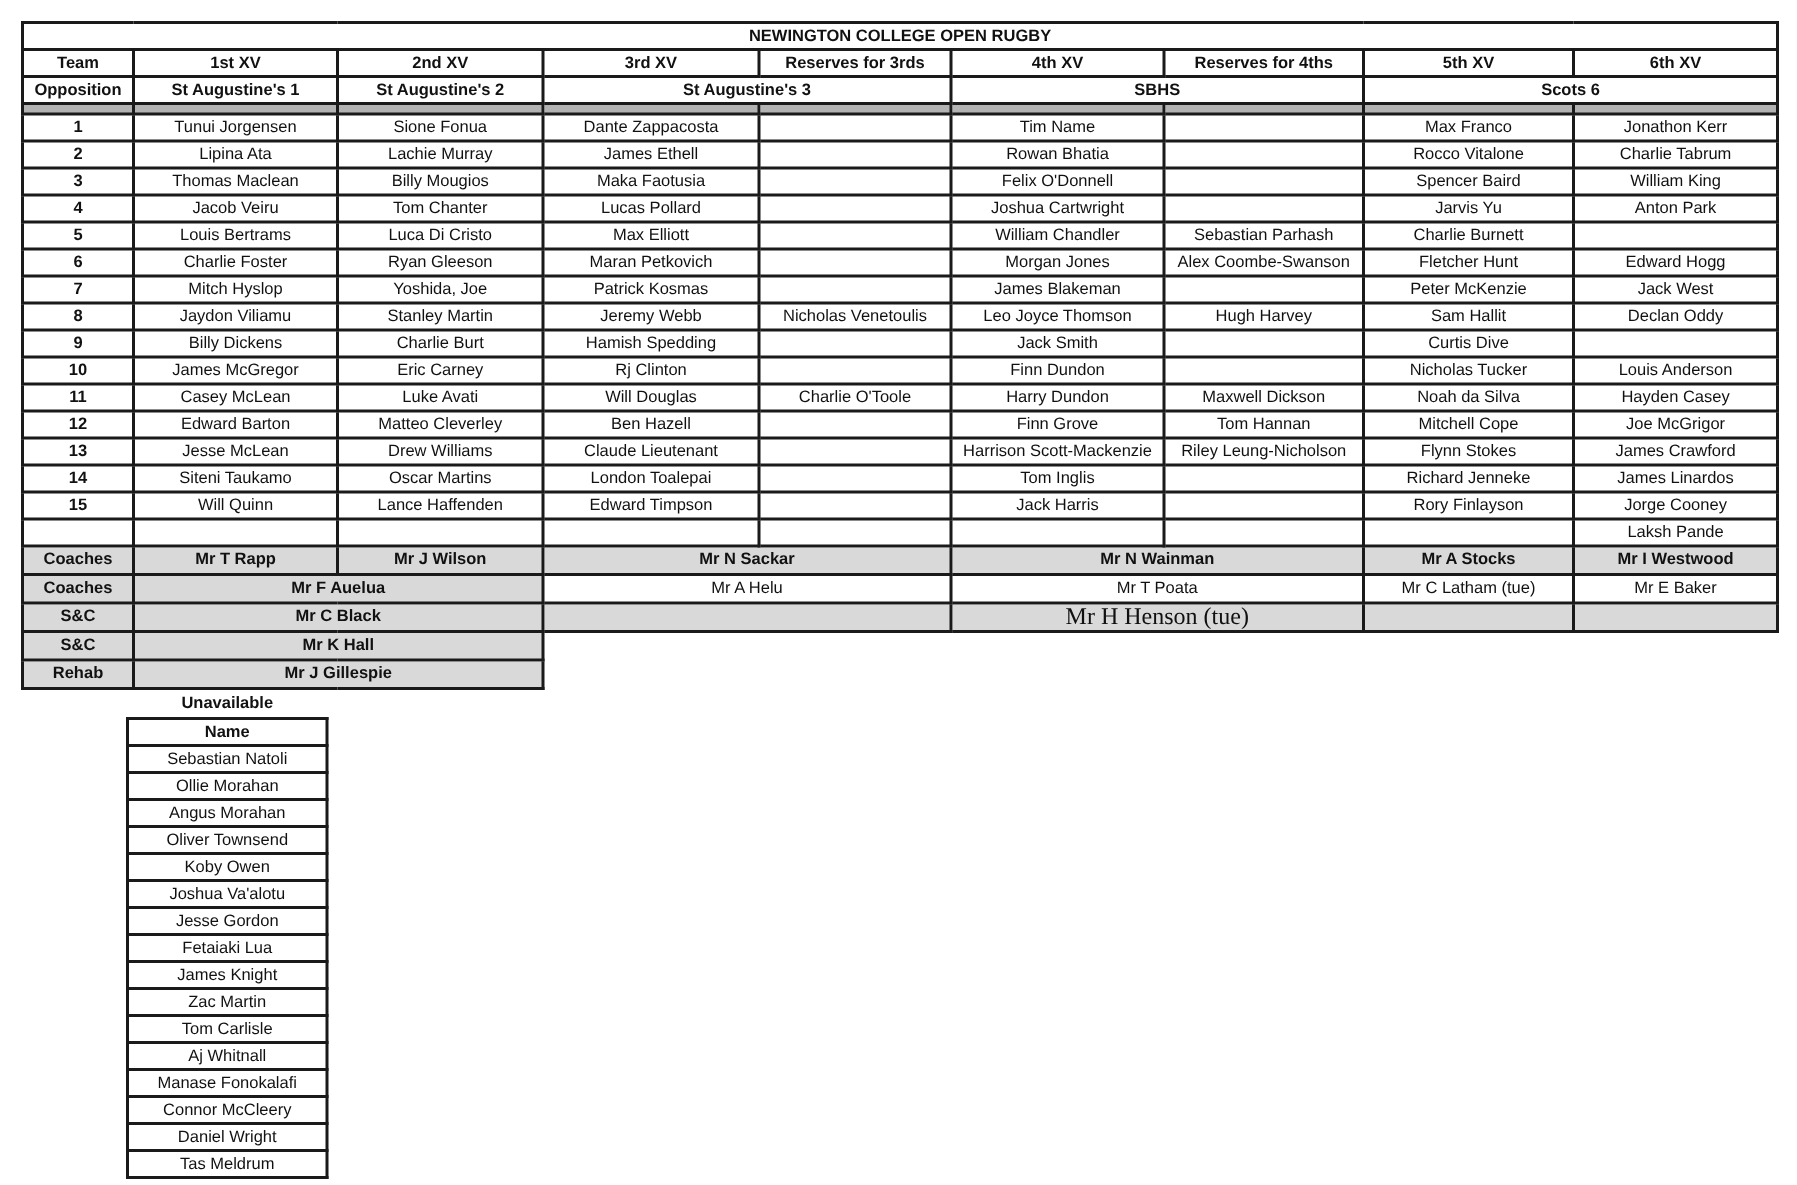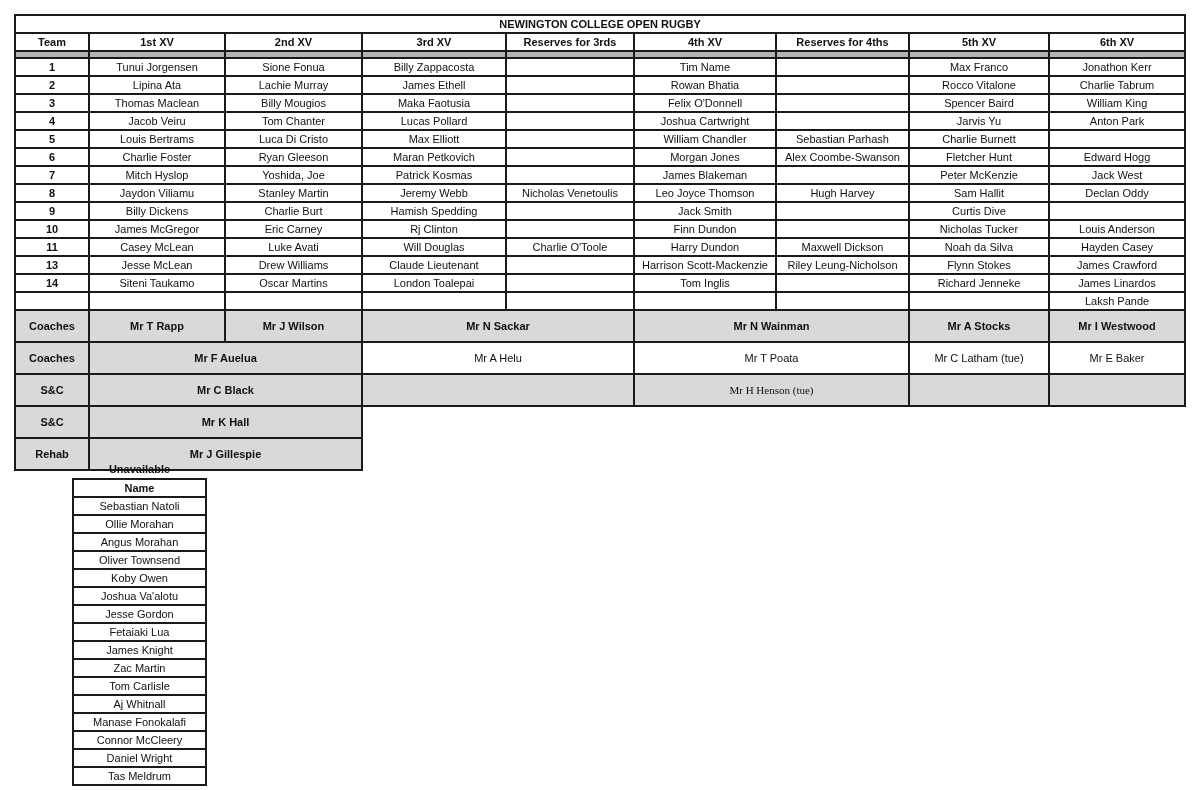--- a/index.html
+++ b/index.html
@@ -11,29 +11,29 @@
   html,body{margin:0;padding:0;background:var(--page);}
   body{font-family:"Liberation Sans",sans-serif;color:#111;}
   .sheet{position:relative;width:1198px;height:790px;background:var(--page);overflow:hidden;}
 
   table{border-collapse:collapse;table-layout:fixed;}
   td{border:2px solid var(--border);font-size:11px;line-height:1;text-align:center;
      vertical-align:middle;padding:0 2px;overflow:hidden;white-space:nowrap;}
 
   .main{position:absolute;left:14px;top:14px;width:1170px;}
   tr.h18{height:18px;}
-  tr.h17{height:32px;}
+  tr.h17{height:19px;}
   tr.hsep{height:7px;}
   tr.hsep td{background:var(--sep);padding:0;}
   .bold{font-weight:bold;}
   .gray{background:var(--gray);}
-  .serif{font-family:"Liberation Serif",serif;font-size:11px;}
+  .serif{font-family:"Liberation Serif",serif;font-size:16px;}
   .nb{border:none;background:#fff;}
 
-  .unavail{position:absolute;left:72px;top:460px;width:135px;}
+  .unavail{position:absolute;left:84px;top:460px;width:135px;}
   .unavail-title{font-size:11px;font-weight:bold;text-align:center;height:18px;line-height:18px;}
   .unavail table{width:135px;}
 </style>
 </head>
 <body>
 
 <div class="sheet">
 
   <table class="main">
     <colgroup>
@@ -55,38 +55,46 @@
           <td class="bold">Team</td>
           <td class="bold">1st XV</td>
           <td class="bold">2nd XV</td>
           <td class="bold">3rd XV</td>
           <td class="bold">Reserves for 3rds</td>
           <td class="bold">4th XV</td>
           <td class="bold">Reserves for 4ths</td>
           <td class="bold">5th XV</td>
           <td class="bold">6th XV</td>
         </tr>
+      <tr class="h18" id="opposition-row">
+          <td class="bold">Opposition</td>
+          <td class="bold">St Augustine's 1</td>
+          <td class="bold">St Augustine's 2</td>
+          <td class="bold" colspan="2">St Augustine's 3</td>
+          <td class="bold" colspan="2">SBHS</td>
+          <td class="bold" colspan="2">Scots 6</td>
+        </tr>
       <tr class="hsep" id="separator-row">
           <td></td>
           <td></td>
           <td></td>
           <td></td>
           <td></td>
           <td></td>
           <td></td>
           <td></td>
           <td></td>
         </tr>
     </tbody>
     <tbody id="player-rows">
         <tr class="h18">
           <td class="bold">1</td>
           <td>Tunui Jorgensen</td>
           <td>Sione Fonua</td>
-          <td>Billy Zappacosta</td>
+          <td>Dante Zappacosta</td>
           <td></td>
           <td>Tim Name</td>
           <td></td>
           <td>Max Franco</td>
           <td>Jonathon Kerr</td>
         </tr>
         <tr class="h18">
           <td class="bold">2</td>
           <td>Lipina Ata</td>
           <td>Lachie Murray</td>
@@ -190,40 +198,62 @@
           <td>Casey McLean</td>
           <td>Luke Avati</td>
           <td>Will Douglas</td>
           <td>Charlie O'Toole</td>
           <td>Harry Dundon</td>
           <td>Maxwell Dickson</td>
           <td>Noah da Silva</td>
           <td>Hayden Casey</td>
         </tr>
         <tr class="h18">
+          <td class="bold">12</td>
+          <td>Edward Barton</td>
+          <td>Matteo Cleverley</td>
+          <td>Ben Hazell</td>
+          <td></td>
+          <td>Finn Grove</td>
+          <td>Tom Hannan</td>
+          <td>Mitchell Cope</td>
+          <td>Joe McGrigor</td>
+        </tr>
+        <tr class="h18">
           <td class="bold">13</td>
           <td>Jesse McLean</td>
           <td>Drew Williams</td>
           <td>Claude Lieutenant</td>
           <td></td>
           <td>Harrison Scott-Mackenzie</td>
           <td>Riley Leung-Nicholson</td>
           <td>Flynn Stokes</td>
           <td>James Crawford</td>
         </tr>
         <tr class="h18">
           <td class="bold">14</td>
           <td>Siteni Taukamo</td>
           <td>Oscar Martins</td>
           <td>London Toalepai</td>
           <td></td>
           <td>Tom Inglis</td>
           <td></td>
           <td>Richard Jenneke</td>
           <td>James Linardos</td>
+        </tr>
+        <tr class="h18">
+          <td class="bold">15</td>
+          <td>Will Quinn</td>
+          <td>Lance Haffenden</td>
+          <td>Edward Timpson</td>
+          <td></td>
+          <td>Jack Harris</td>
+          <td></td>
+          <td>Rory Finlayson</td>
+          <td>Jorge Cooney</td>
         </tr>
         <tr class="h18">
           <td class="bold"></td>
           <td></td>
           <td></td>
           <td></td>
           <td></td>
           <td></td>
           <td></td>
           <td></td>

